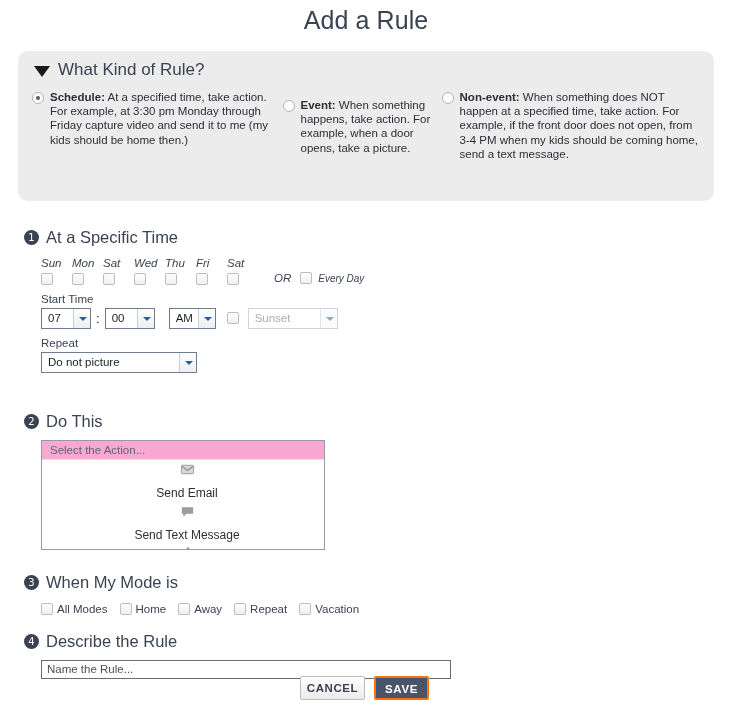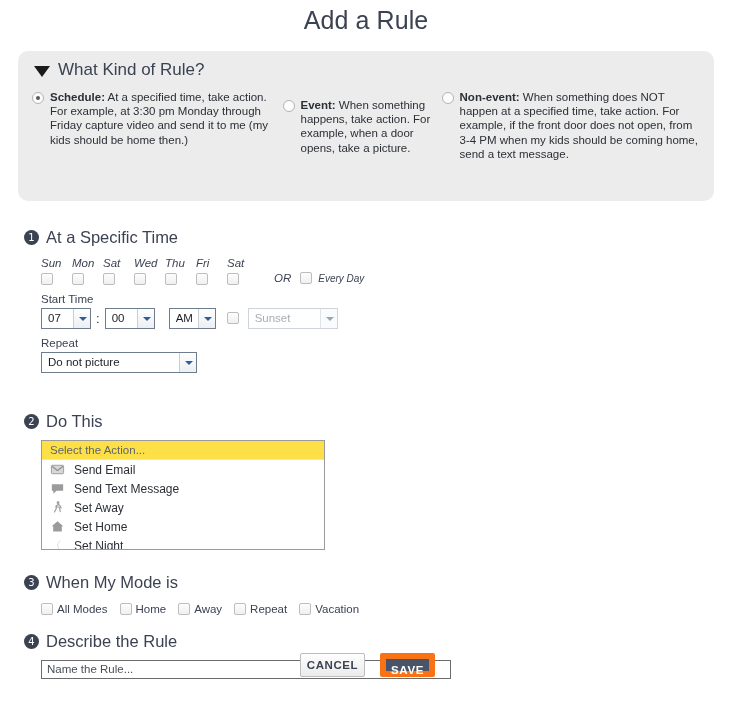--- a/index.html
+++ b/index.html
@@ -178,33 +178,34 @@
   .sec2 { position: absolute; left: 24px; top: 412px; }
   .action-list {
     margin: 9px 0 0 17px;
     width: 284px;
     height: 110px;
     border: 1px solid #9a9a9a;
     background: #ffffff;
     overflow: hidden;
   }
   .action-head {
-    background: #fde047;
+    background: #f9a8d4;
     font-size: 11.5px;
     color: #5d6470;
     padding: 3px 0 3px 8px;
     border-bottom: 1px solid #e3e3e3;
   }
   .action-item {
     display: flex;
     align-items: center;
     gap: 9px;
     padding: 2px 0 2px 8px;
     font-size: 12px;
     color: #2b2f36;
+    flex-direction: column;
   }
   .act-ico { width: 15px; height: 15px; flex: 0 0 auto; color: #9b9b9b; }
 
   
   .sec3 { position: absolute; left: 24px; top: 573px; }
   .modes-row { display: flex; align-items: center; margin: 11px 0 0 17px; }
   .mode-item { display: flex; align-items: flex-start; gap: 4px; margin-right: 12px; }
   .mode-item span { font-size: 11.5px; color: #3b4252; }
 
   
@@ -218,44 +219,44 @@
     font-size: 11.5px;
     color: #4a4f57;
     padding: 0 0 0 5px;
     line-height: 17px;
   }
 
   
   .btn-row {
     position: absolute;
     left: 300px;
-    top: 653px;
+    top: 676px;
     display: flex;
-    gap: 15px;
+    gap: 9px;
     align-items: center;
   }
   .btn {
     font-size: 11.5px;
     font-weight: bold;
     letter-spacing: .6px;
     text-align: center;
     height: 24px;
     line-height: 22px;
     border-radius: 2px;
   }
   .btn-cancel {
     width: 65px;
     background: linear-gradient(#fefefe, #ebebeb);
     border: 1px solid #bdbdbd;
     color: #3b4252;
   }
   .btn-save {
     width: 55px;
     background: #4a5468;
-    border: 6px solid #f97316;
+    border: 2px solid #f97316;
     color: #ffffff;
   }
 </style>
 </head>
 <body>
 
 <h1 class="page-title">Add a Rule</h1>
 
 <div class="kind-panel">
   <div class="kind-header">

